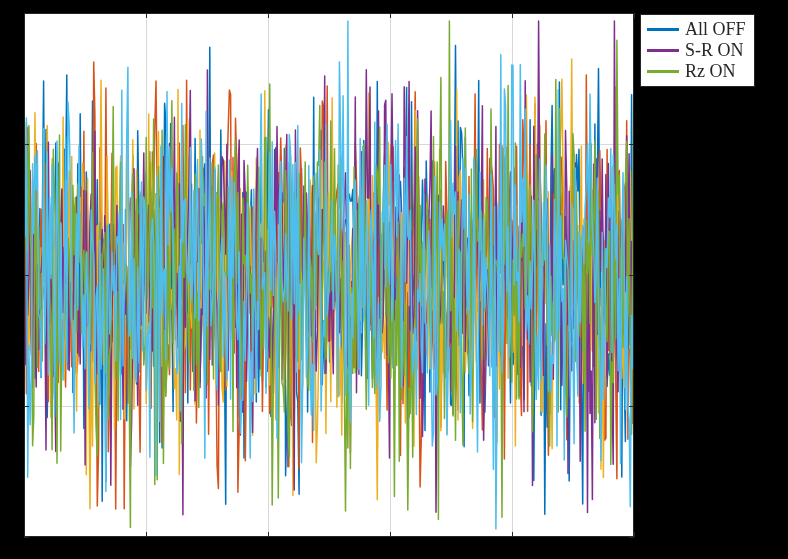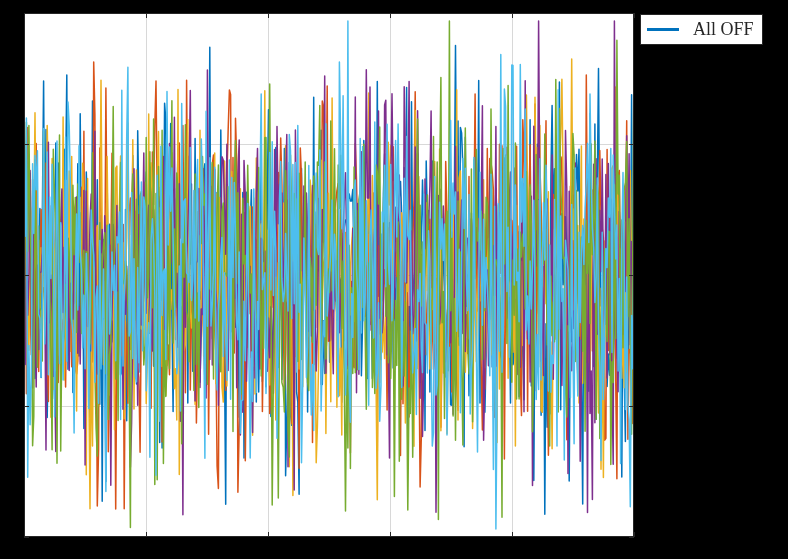--- a/index.html
+++ b/index.html
@@ -62,21 +62,21 @@
     background: #fff;
     border: 1px solid #262626;
     padding: 4px 8px 4px 6px;
     font-size: 18px;
     line-height: 21px;
     color: #262626;
   }
   .legend-row {
     display: flex;
     align-items: center;
-    gap: 14px;
+    gap: 6px;
     white-space: nowrap;
   }
   .legend-swatch {
     width: 32px;
     height: 2.5px;
     flex: 0 0 auto;
   }
 </style>
 </head>
 <body>
@@ -127,13 +127,21 @@
       <div class="tick left" style="top: -0.5px;"></div>
       <div class="tick right" style="top: -0.5px;"></div>
     </div>
 </div>
 
 <div class="legend" id="legend">
     <div class="legend-row">
       <div class="legend-swatch" style="background: rgb(0, 114, 189);"></div>
       <span>All OFF</span>
     </div>
+    <div class="legend-row">
+      <div class="legend-swatch" style="background: rgb(126, 47, 142);"></div>
+      <span>S-R ON</span>
+    </div>
+    <div class="legend-row">
+      <div class="legend-swatch" style="background: rgb(119, 172, 48);"></div>
+      <span>Rz ON</span>
+    </div>
   </div>
 
 </body></html>

